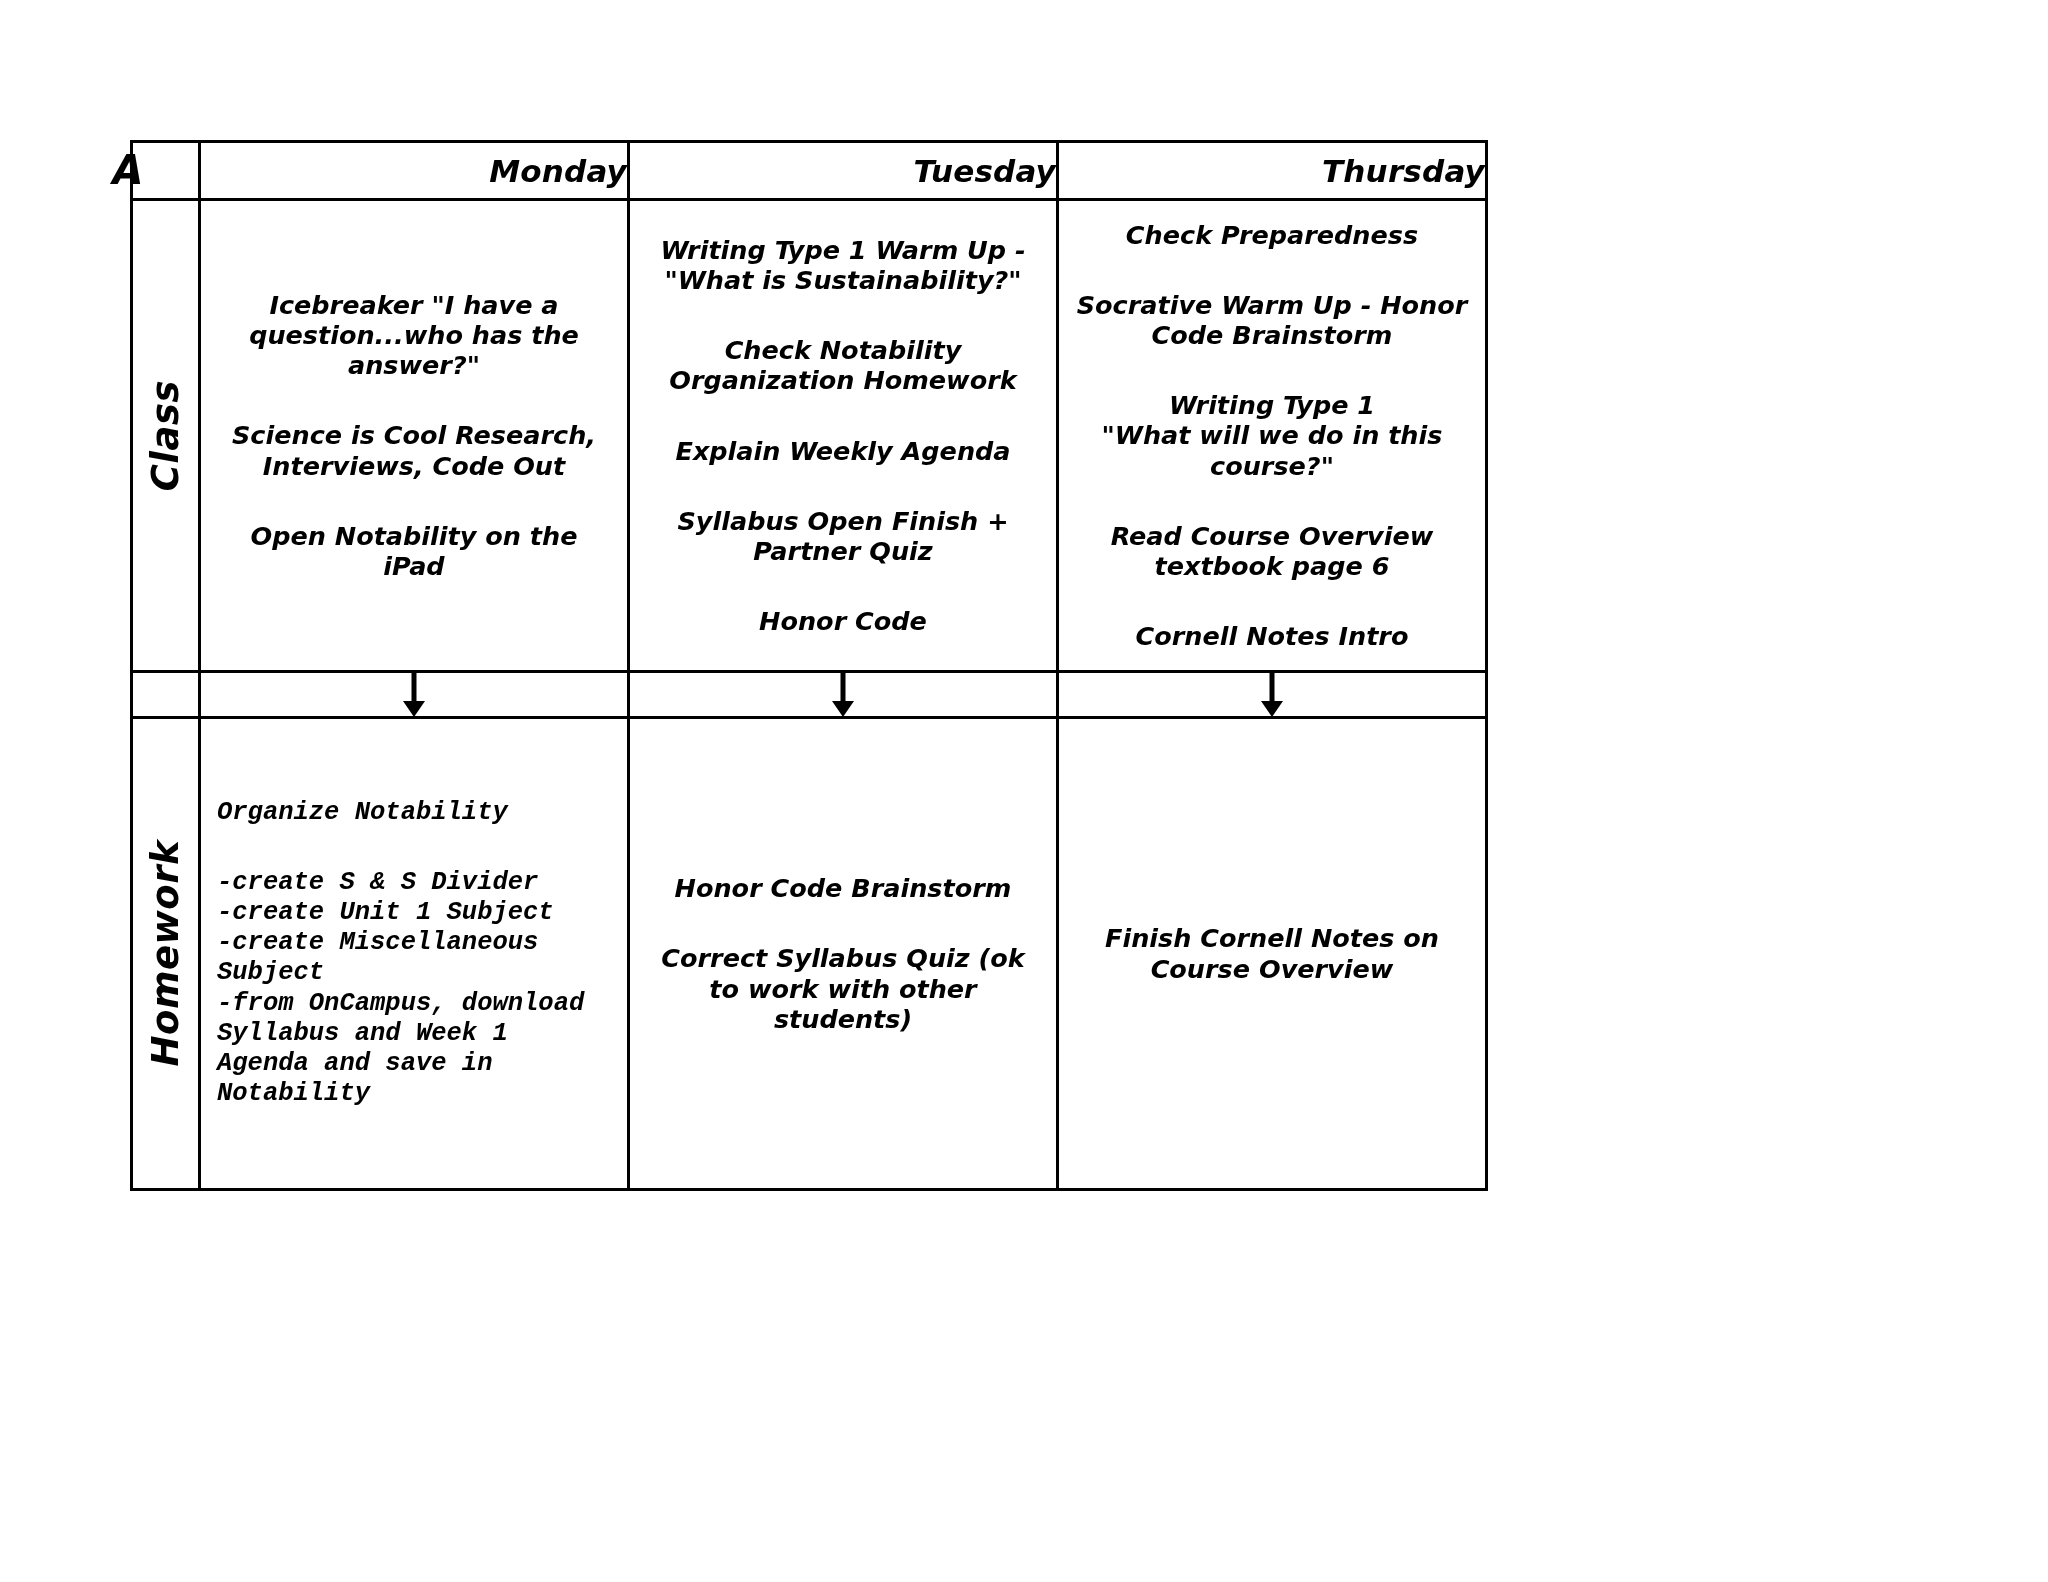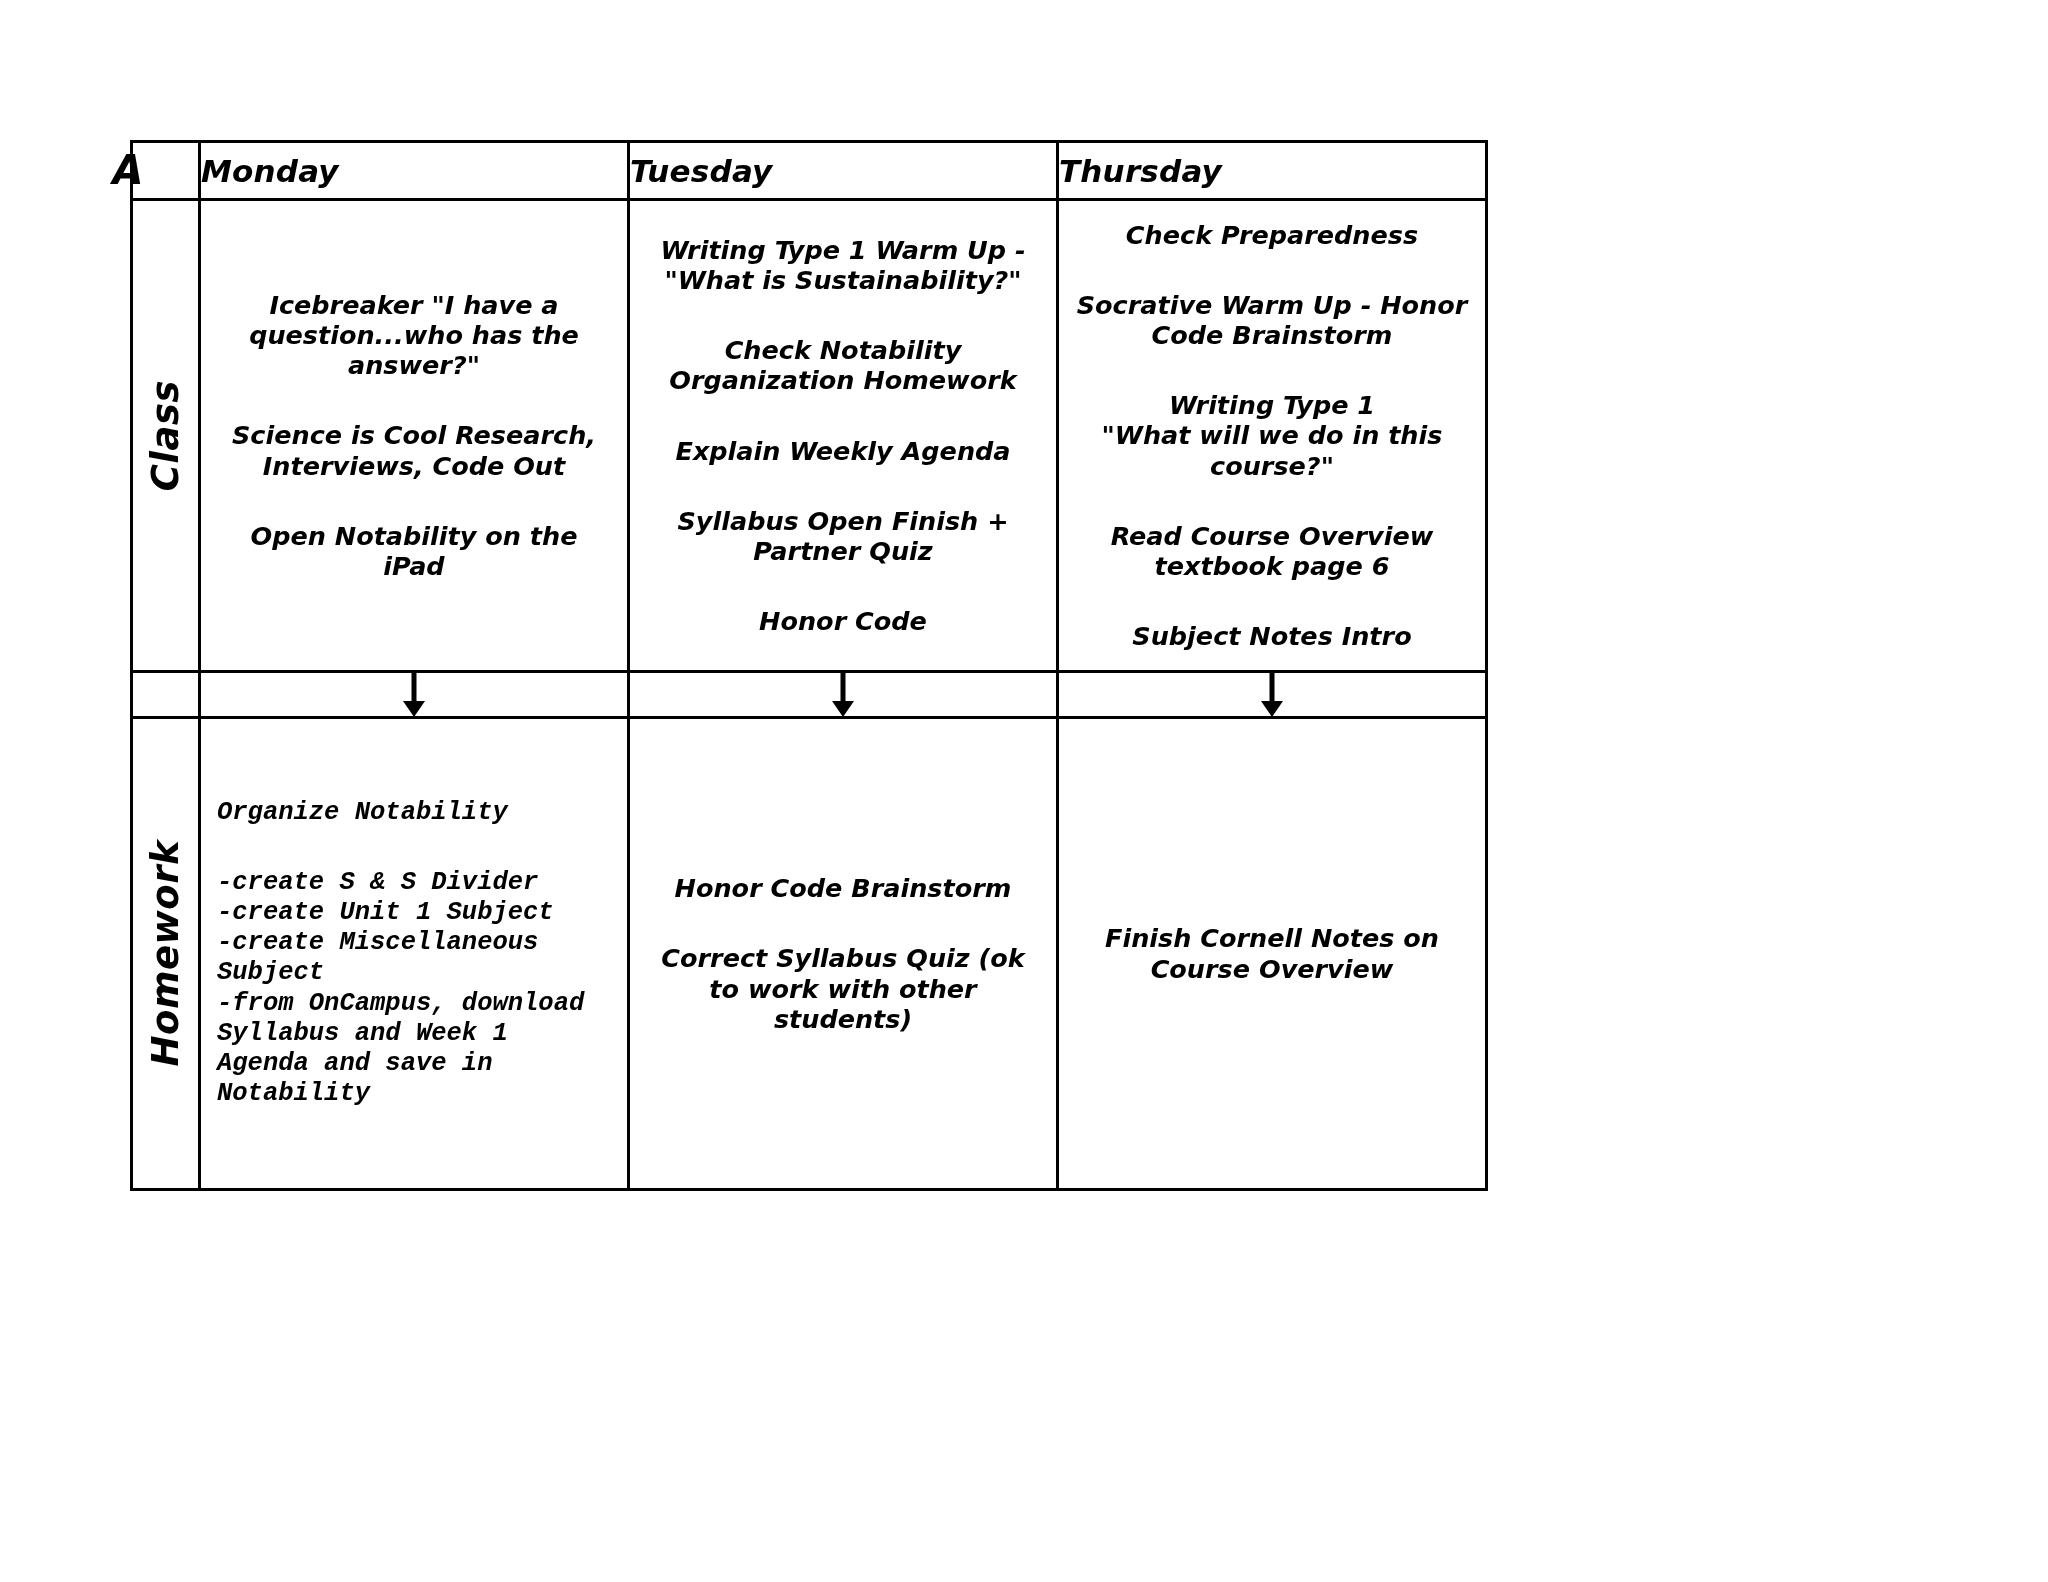--- a/index.html
+++ b/index.html
@@ -56,21 +56,21 @@
   col.c-day     { width: 429px; }
 
   
   td.corner-blank {
     border: none;
     background: transparent;
   }
 
   td.day-head {
     height: 58px;
-    text-align: left;
+    text-align: right;
     font-size: 31px;
     font-weight: bold;
     font-style: italic;
     letter-spacing: 0.2px;
   }
 
   
   td.row-label {
     padding: 0;
     text-align: center;
@@ -224,21 +224,21 @@
               <div>Socrative Warm Up - Honor Code Brainstorm</div>
             </div>
         <div class="blk">
               <div>Writing Type 1
 "What will we do in this course?"</div>
             </div>
         <div class="blk">
               <div>Read Course Overview textbook page 6</div>
             </div>
         <div class="blk">
-              <div>Subject Notes Intro</div>
+              <div>Cornell Notes Intro</div>
             </div>
       </td>
     </tr>
 
     <tr>
       <td class="arrow-row-label"></td>
 
       <td class="arrow-cell">
         <span class="arrow">
           <span class="shaft"></span>

